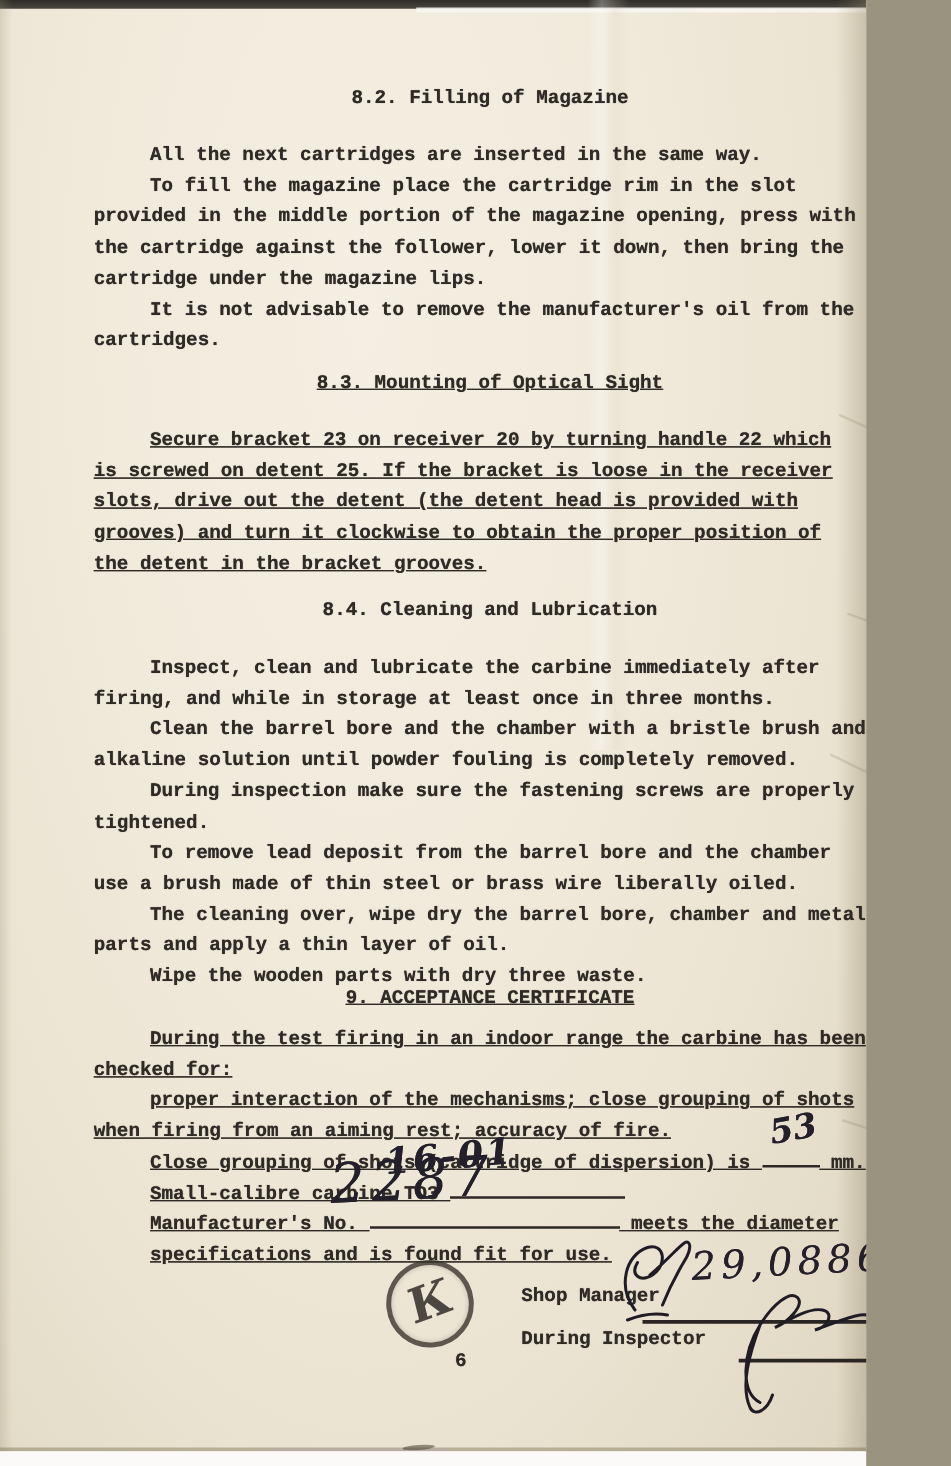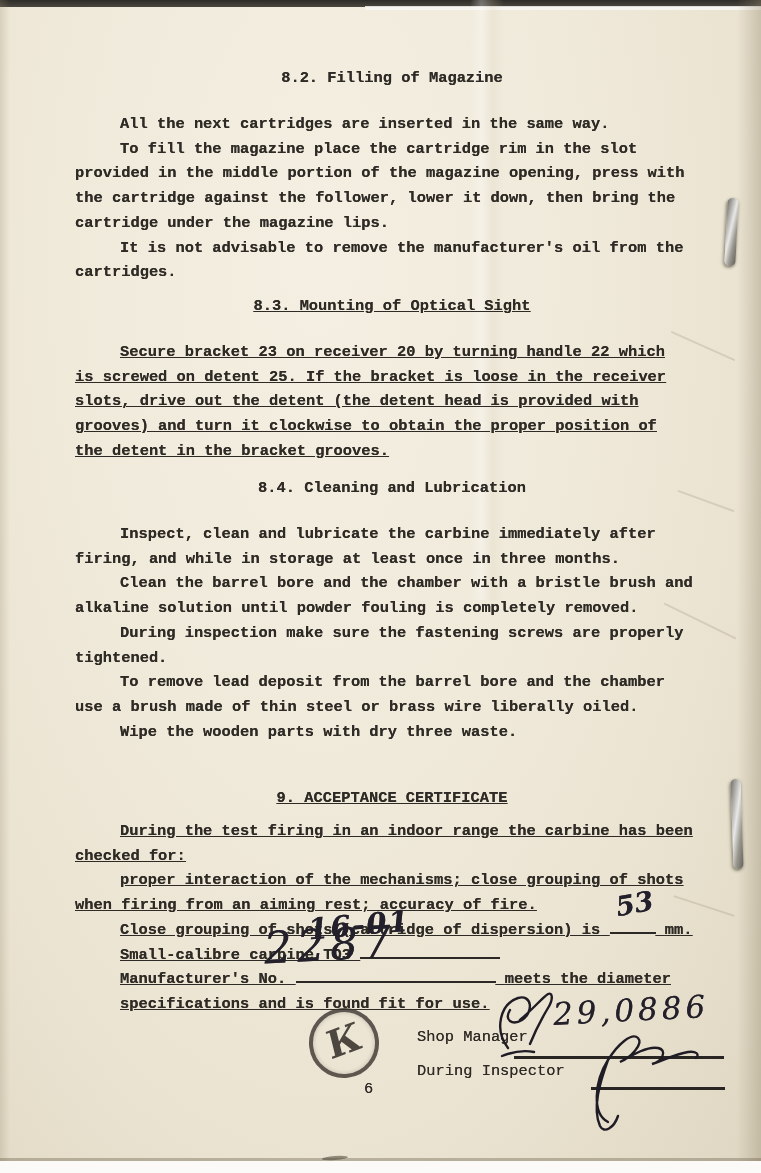--- a/index.html
+++ b/index.html
@@ -1,18 +1,18 @@
 <!DOCTYPE html>
 <html><head>
 <meta charset="utf-8">
 <style>
   html,body{margin:0;padding:0;}
   body{width:761px;height:1173px;overflow:hidden;background:#9a937f;}
   .page{
-    position:relative;width:761px;height:1173px;overflow:hidden;
+    position:relative;width:693px;height:1173px;overflow:hidden;
     background:
       radial-gradient(ellipse at 42% 22%, #f4efe2 0%, #f0eadb 40%, #eae3d1 70%, #ded6c1 100%);
     font-family:"Liberation Mono", monospace;
   }
   
   .edge-top{position:absolute;top:0;left:0;right:0;height:7px;background:linear-gradient(180deg,#2e2c28,#4a463f);}
   .edge-top-white{position:absolute;top:6px;left:48%;right:0;height:4px;background:#f8f7f3;opacity:.85;}
   .edge-bottom-white{position:absolute;bottom:0;left:0;right:0;height:12px;background:#fbfaf8;}
   .edge-bottom-shadow{position:absolute;bottom:12px;left:0;right:0;height:3px;background:rgba(125,114,92,.45);}
   .edge-right{position:absolute;top:0;bottom:0;right:0;width:24px;background:linear-gradient(270deg,rgba(150,139,112,.38),rgba(150,139,112,0));}
@@ -44,21 +44,21 @@
   .blank-carbine{width:140px;}
   .blank-mfr{width:200px;}
   
   .hw{position:absolute;font-family:"DejaVu Serif",serif;font-style:italic;color:#23202b;white-space:nowrap;text-shadow:0 0 .5px rgba(35,32,43,.8);}
   .hw-53{left:6px;top:-26px;font-size:27px;transform:rotate(-10deg);}
   .hw-1601{left:-52px;top:-30px;font-size:29px;letter-spacing:2px;transform:rotate(-5deg);}
   .hw-2287{left:-32px;top:-34px;font-size:44px;letter-spacing:5px;transform:rotate(-3deg);font-weight:normal;}
   
   .stamp{position:absolute;left:309px;top:1008px;width:62px;height:62px;border-radius:50%;border:4px solid rgba(52,48,41,.78);transform:rotate(-6deg);box-shadow:inset 0 0 4px rgba(52,48,41,.25);}
   .stamp-letter{position:absolute;left:0;right:0;top:6px;text-align:center;font-family:"DejaVu Serif",serif;font-weight:bold;font-size:38px;color:rgba(48,44,38,.85);transform:rotate(-14deg) skewX(-6deg);}
-  .typed{position:absolute;color:#2e2a25;font-weight:normal;font-size:15.4px;font-family:"Liberation Mono",monospace;text-shadow:0 0 .6px rgba(46,42,37,.85);}
+  .typed{position:absolute;color:#2e2a25;font-weight:bold;font-size:15.4px;font-family:"Liberation Mono",monospace;text-shadow:0 0 .6px rgba(46,42,37,.85);}
   .label-shop{left:417px;top:1028px;}
   .label-qi{left:417px;top:1062px;}
   .page-number{left:364px;top:1080px;}
   .sig-line{position:absolute;height:2.5px;background:#282522;}
   .line-shop{left:514px;top:1056px;width:210px;}
   .line-qi{left:591px;top:1087px;width:134px;}
   .hw-number{position:absolute;left:553px;top:992px;font-family:"DejaVu Serif",serif;font-style:italic;font-size:31px;letter-spacing:4px;color:#23202b;transform:rotate(-3deg);text-shadow:0 0 .5px rgba(35,32,43,.8);}
   .sig-svg{position:absolute;overflow:visible;}
   .scrawl-shop{left:490px;top:986px;width:100px;height:80px;}
   .scrawl-qi{left:578px;top:1022px;width:150px;height:110px;}
@@ -104,20 +104,22 @@
   <section class="sec sec-84">
     <h2>8.4. Cleaning and Lubrication</h2>
     <p class="para">Inspect, clean and lubricate the carbine immediately after
 firing, and while in storage at least once in three months.</p>
     <p class="para">Clean the barrel bore and the chamber with a bristle brush and
 alkaline solution until powder fouling is completely removed.</p>
     <p class="para">During inspection make sure the fastening screws are properly
 tightened.</p>
     <p class="para">To remove lead deposit from the barrel bore and the chamber
 use a brush made of thin steel or brass wire liberally oiled.</p>
+    <p class="para">The cleaning over, wipe dry the barrel bore, chamber and metal
+parts and apply a thin layer of oil.</p>
     <p class="para">Wipe the wooden parts with dry three waste.</p>
   </section>
 
   <section class="sec sec-9">
     <h2>9. ACCEPTANCE CERTIFICATE</h2>
     <p class="para">During the test firing in an indoor range the carbine has been
 checked for:</p>
     <p class="para">proper interaction of the mechanisms; close grouping of shots
 when firing from an aiming rest; accuracy of fire.</p>
 

